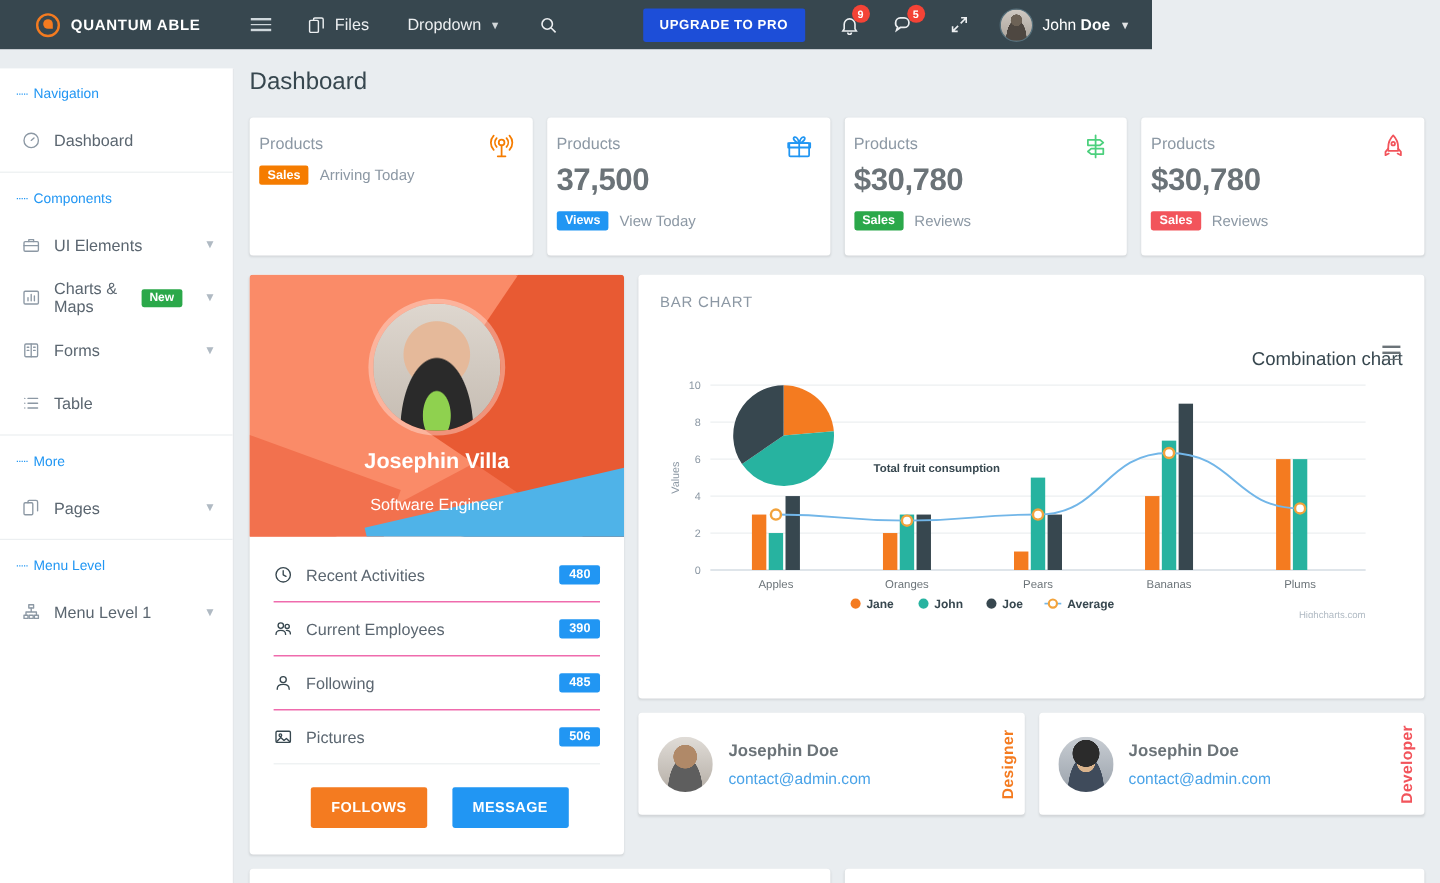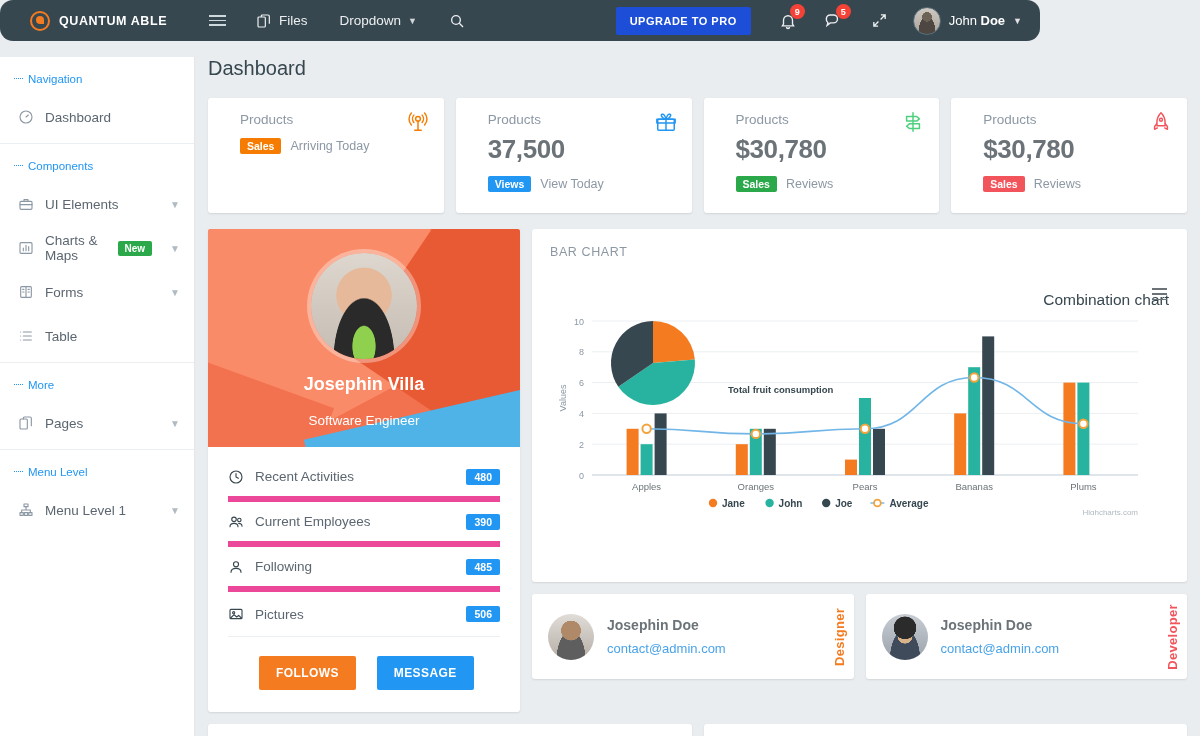--- a/index.html
+++ b/index.html
@@ -3,23 +3,23 @@
 <meta charset="utf-8">
 <style>
   * { box-sizing: border-box; margin: 0; padding: 0; }
   html, body {
     width: 1200px; height: 736px;
     font-family: "Liberation Sans", sans-serif;
     background: #e9edf0; overflow: hidden;
   }
   
   #topbar {
-    position: absolute; top: 0; left: 0; width: 1040px; height: 41px;
+    position: absolute; top: 0; left: 0; width: 960px; height: 41px;
     background: #37474f; display: flex; align-items: center;
-    color: #fff; z-index: 30; border-radius: 13px;
+    color: #fff; z-index: 30;
   }
   #brand {
     width: 195px; height: 41px; display: flex; align-items: center;
     padding-left: 30px; gap: 9px;
   }
   .logo-circle {
     width: 20px; height: 20px; border-radius: 50%;
     border: 2.4px solid #f47b20; position: relative; flex: none;
   }
   .logo-circle::after {
@@ -91,21 +91,21 @@
   .nav-sep { height: 1px; background: #eceff1; margin: 4px 0 0 0; }
   
   #main {
     position: absolute; top: 41px; left: 195px; width: 1005px; height: 695px;
     background: #e9edf0; overflow: hidden;
   }
   #page-title { font-size: 20px; color: #37474f; padding: 16px 0 0 13px; font-weight: normal; }
   .card { background: #fff; border-radius: 3px; box-shadow: 0 1px 2px rgba(0,0,0,.10); }
   
   #stat-row { display: flex; gap: 12px; padding: 18px 13px 0 13px; }
-  .stat-card { flex: 1; padding: 14px 16px 16px 32px; position: relative; height: 115px; }
+  .stat-card { flex: 1; padding: 14px 16px 16px 8px; position: relative; height: 115px; }
   .stat-title { font-size: 13.5px; color: #8c98a4; }
   .stat-value { font-size: 26px; font-weight: bold; color: #6b7378; margin-top: 7px; letter-spacing: -.4px; }
   .stat-foot { display: flex; align-items: center; gap: 9px; margin-top: 11px; }
   .stat-tag { color: #fff; font-size: 10.5px; font-weight: bold; padding: 2px 7px; border-radius: 2px; }
   .stat-sub { font-size: 12.5px; color: #8c98a4; }
   .stat-ico { position: absolute; top: 12px; right: 15px; width: 22px; height: 24px; }
   
   #content-row { display: flex; gap: 12px; padding: 16px 13px 0 13px; align-items: flex-start; }
   #profile-card { width: 312px; overflow: hidden; }
   #profile-hero {
@@ -125,21 +125,21 @@
       radial-gradient(ellipse at 50% 100%, #2a2a2a 0 40%, transparent 41%),
       radial-gradient(circle at 50% 40%, #e5b99a 0 33%, transparent 34%),
       linear-gradient(#ded7cf, #c5bcb2);
     box-shadow: 0 0 0 4px rgba(255,255,255,.35);
   }
   #profile-name { position: absolute; left: 0; right: 0; top: 145px; text-align: center; font-size: 18px; color: #fff; font-weight: bold; }
   #profile-role { position: absolute; left: 0; right: 0; top: 184px; text-align: center; font-size: 13.5px; color: #fff; }
   #profile-list { padding: 10px 20px 0 20px; }
   .pl-row {
     display: flex; align-items: center; height: 45px; gap: 11px;
-    border-bottom: 6px solid #ec4899; font-size: 13.5px; color: #5b6670; cursor: pointer;
+    border-bottom: 1px solid #ec4899; font-size: 13.5px; color: #5b6670; cursor: pointer;
   }
   .pl-row:last-child { border-bottom: 1px solid #eceff1; }
   .pl-ico { width: 16px; height: 16px; color: #37474f; flex: none; }
   .pl-label { flex: 1; }
   .pl-count { background: #2196f3; color: #fff; font-size: 10.5px; font-weight: bold; padding: 2px 8px; border-radius: 2px; }
   #profile-actions { display: flex; gap: 21px; padding: 19px 0 22px 51px; }
   .pa-btn { border: none; color: #fff; font-size: 12px; font-weight: bold; letter-spacing: .4px; padding: 10px 17px; border-radius: 2px; cursor: pointer; }
   #right-col { flex: 1; display: flex; flex-direction: column; gap: 12px; }
   #chart-card { height: 353px; padding: 16px 18px 0 18px; position: relative; }
   #chart-head { font-size: 12.5px; color: #8c98a4; letter-spacing: .6px; }

